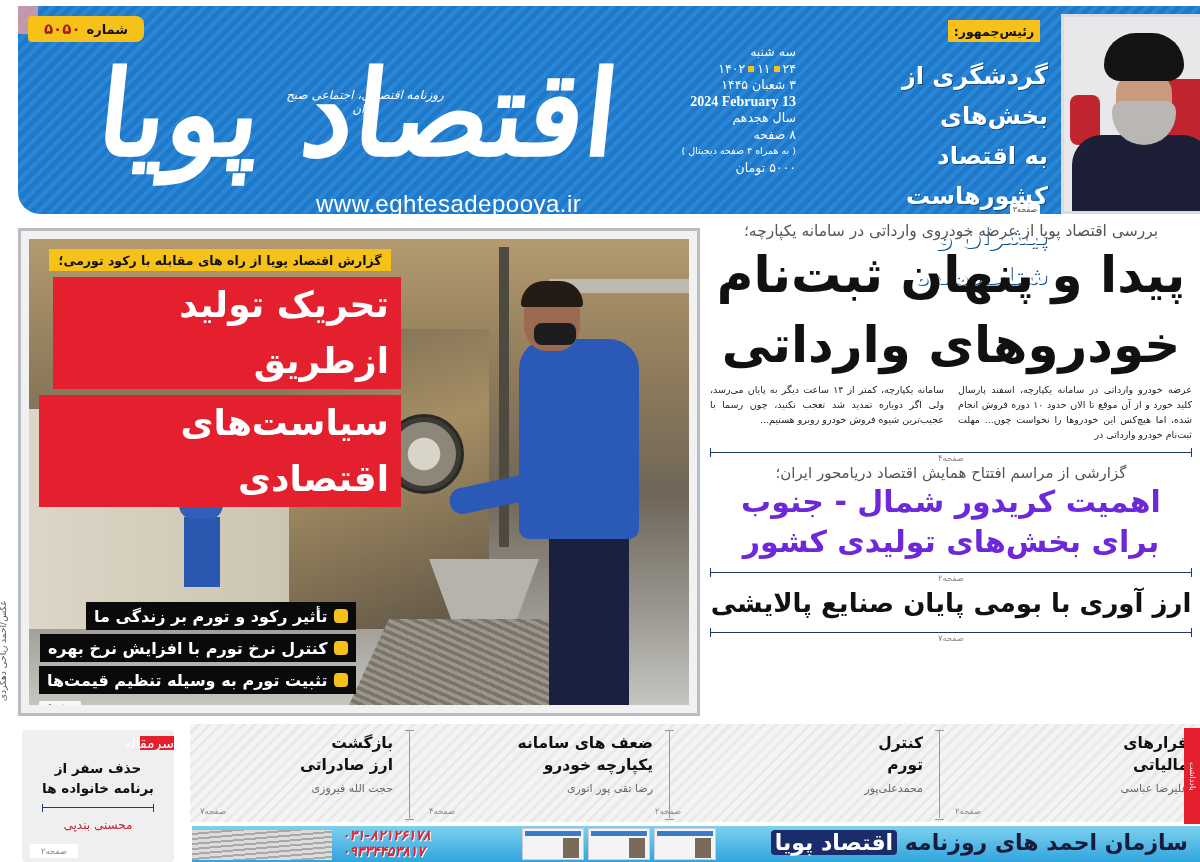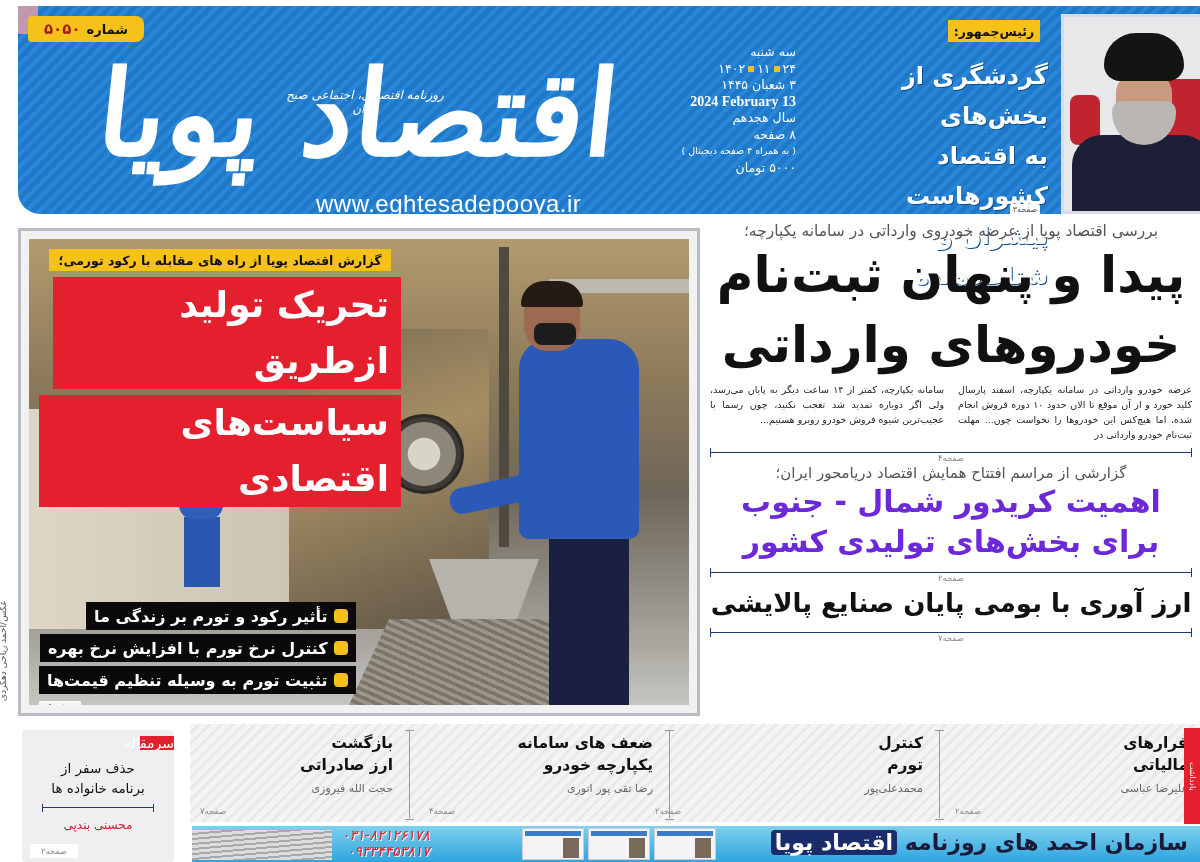--- a/index.html
+++ b/index.html
@@ -156,34 +156,34 @@
     .col-item .pg { position: absolute; bottom: 6px; font-size: 8.5px; color: #888; }
     .vsep { width: 10px; position: relative; }
     .vsep::before { content: ""; position: absolute; left: 4px; top: 6px; bottom: 4px; border-left: 1.5px solid #999; }
     .vsep::after { content: ""; position: absolute; left: 0; top: 6px; width: 9px; height: calc(100% - 10px); border-top: 1.5px solid #999; border-bottom: 1.5px solid #999; }
 
     .editorial {
       position: absolute; left: 22px; top: 730px; width: 152px; height: 132px; background: #efeff1;
       direction: rtl; text-align: center; border-radius: 4px;
     }
     .editorial .tag { position: absolute; right: 0; top: 6px; width: 34px; height: 14px; background: #e5202e; color: #fff; font-size: 14px; line-height: 14px; }
-    .editorial .t { margin-top: 28px; font-weight: normal; font-size: 13.5px; line-height: 20px; color: #111; }
+    .editorial .t { margin-top: 28px; font-weight: bold; font-size: 13.5px; line-height: 20px; color: #111; }
     .editorial .rule { margin: 6px 20px; height: 8px; border-left: 1.5px solid #1f3a6a; border-right: 1.5px solid #1f3a6a; position: relative; }
     .editorial .rule::before { content: ""; position: absolute; left: 0; right: 0; top: 3px; border-top: 1.5px solid #1f3a6a; }
     .editorial .a { color: #c8202c; font-size: 12px; margin-top: 4px; }
     .editorial .pg { position: absolute; left: 8px; bottom: 4px; width: 48px; height: 14px; background: #fff; color: #888; font-size: 8.5px; line-height: 14px; }
 
     
     .ad {
       position: absolute; left: 192px; top: 826px; width: 1008px; height: 36px;
       background: linear-gradient(180deg, #7fd0ee 0%, #2fa5de 100%); overflow: hidden; direction: rtl;
     }
     .ad .title { position: absolute; right: 12px; top: 2px; font-weight: bold; font-size: 22px; color: #1a1a3a; line-height: 30px; }
     .ad .title .hl { background: #1a2c6a; color: #fff; padding: 0 4px; border-radius: 4px; }
-    .ad .phones { position: absolute; left: 150px; top: 1px; direction: ltr; color: #e5202e; font-weight: normal; font-style: italic; font-size: 14px; line-height: 16px; text-shadow: 1px 1px 0 #fff; text-align: right; }
+    .ad .phones { position: absolute; left: 150px; top: 1px; direction: ltr; color: #e5202e; font-weight: bold; font-style: italic; font-size: 14px; line-height: 16px; text-shadow: 1px 1px 0 #fff; }
     .ad .papers { position: absolute; left: 0; top: 4px; width: 140px; height: 30px; background: repeating-linear-gradient(175deg, #dcdcdc 0 3px, #a9a9a9 3px 5px); }
     .ad .thumbs { position: absolute; left: 330px; top: 2px; display: flex; gap: 4px; }
     .ad .thumb { width: 62px; height: 32px; background: #f4f4f4; border: 1px solid #ccd; position: relative; }
     .ad .thumb::before { content: ""; position: absolute; left: 2px; right: 2px; top: 2px; height: 5px; background: #3a7cc8; }
     .ad .thumb::after { content: ""; position: absolute; right: 4px; top: 9px; width: 16px; height: 20px; background: #7a6a5a; }
   </style>
 </head>
 <body>
 
 <header class="masthead">

